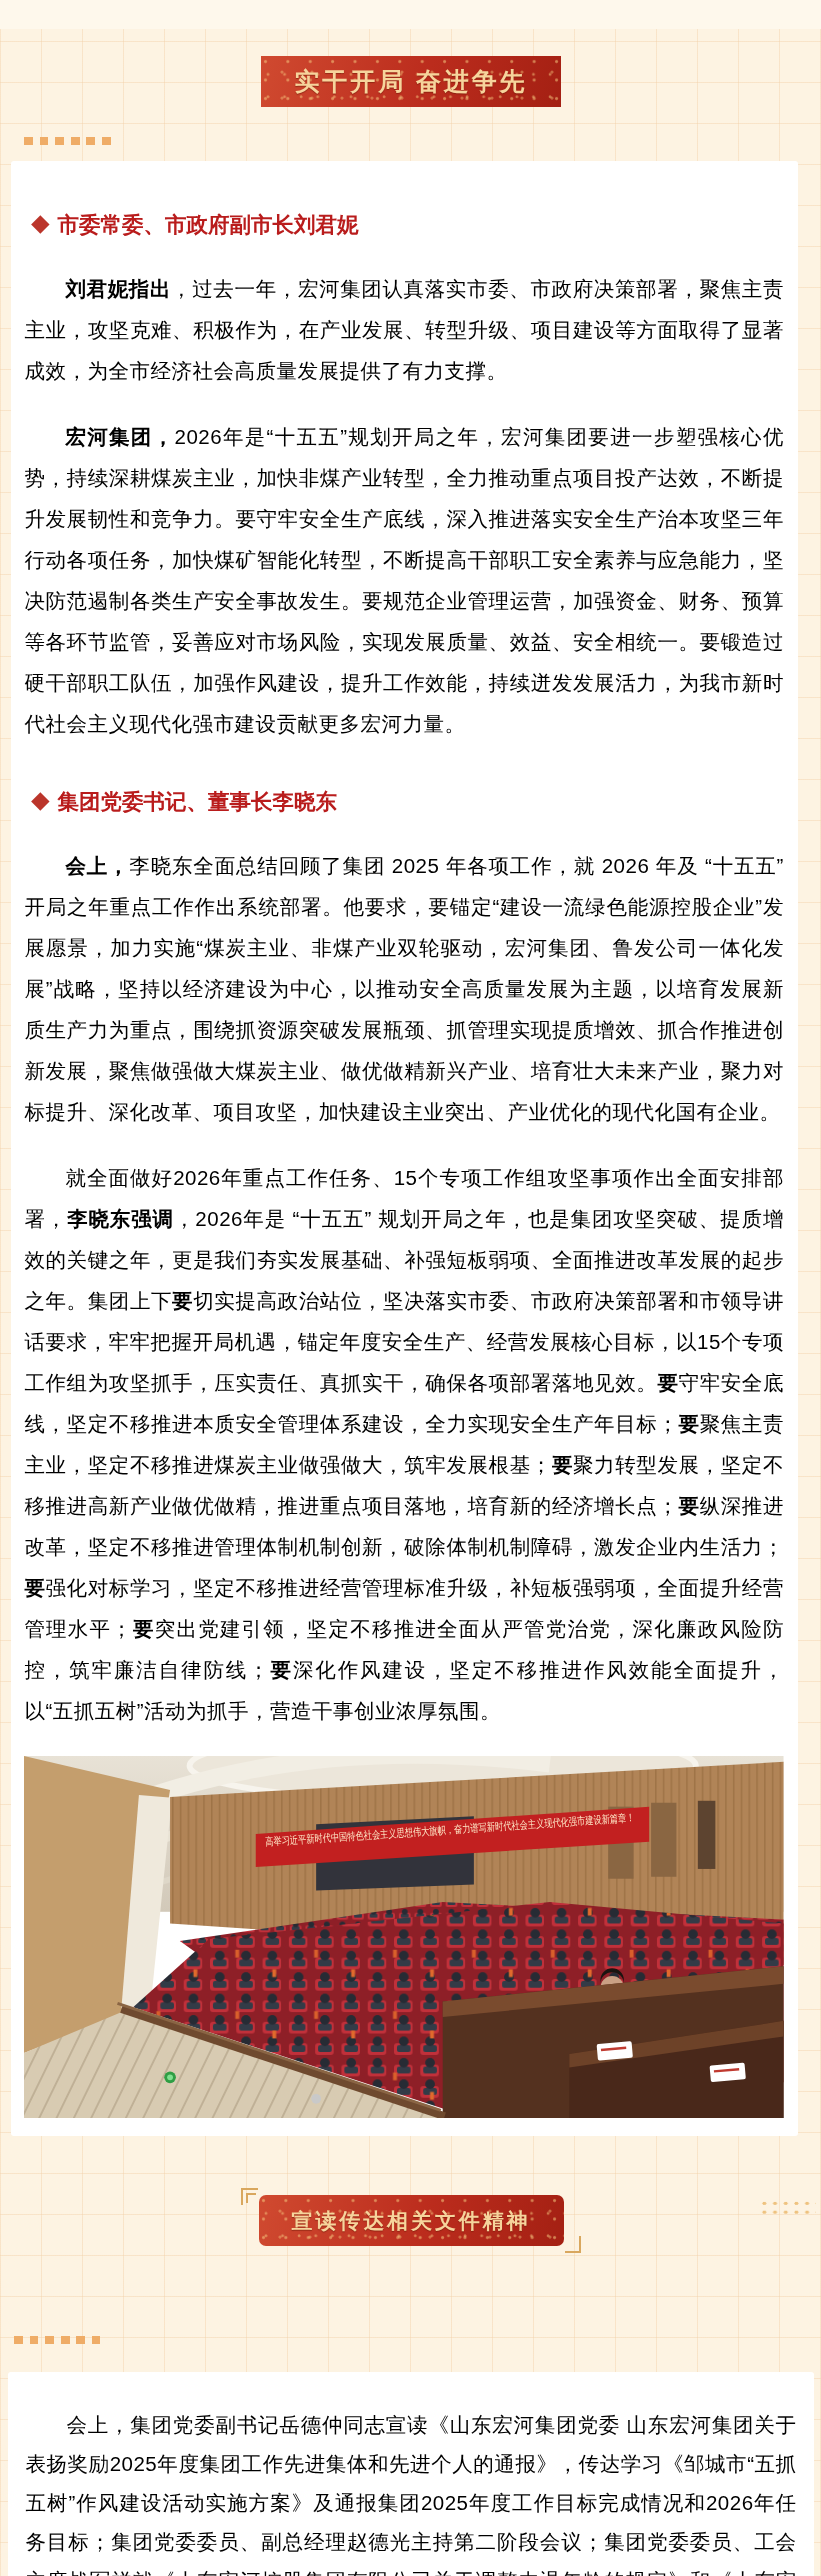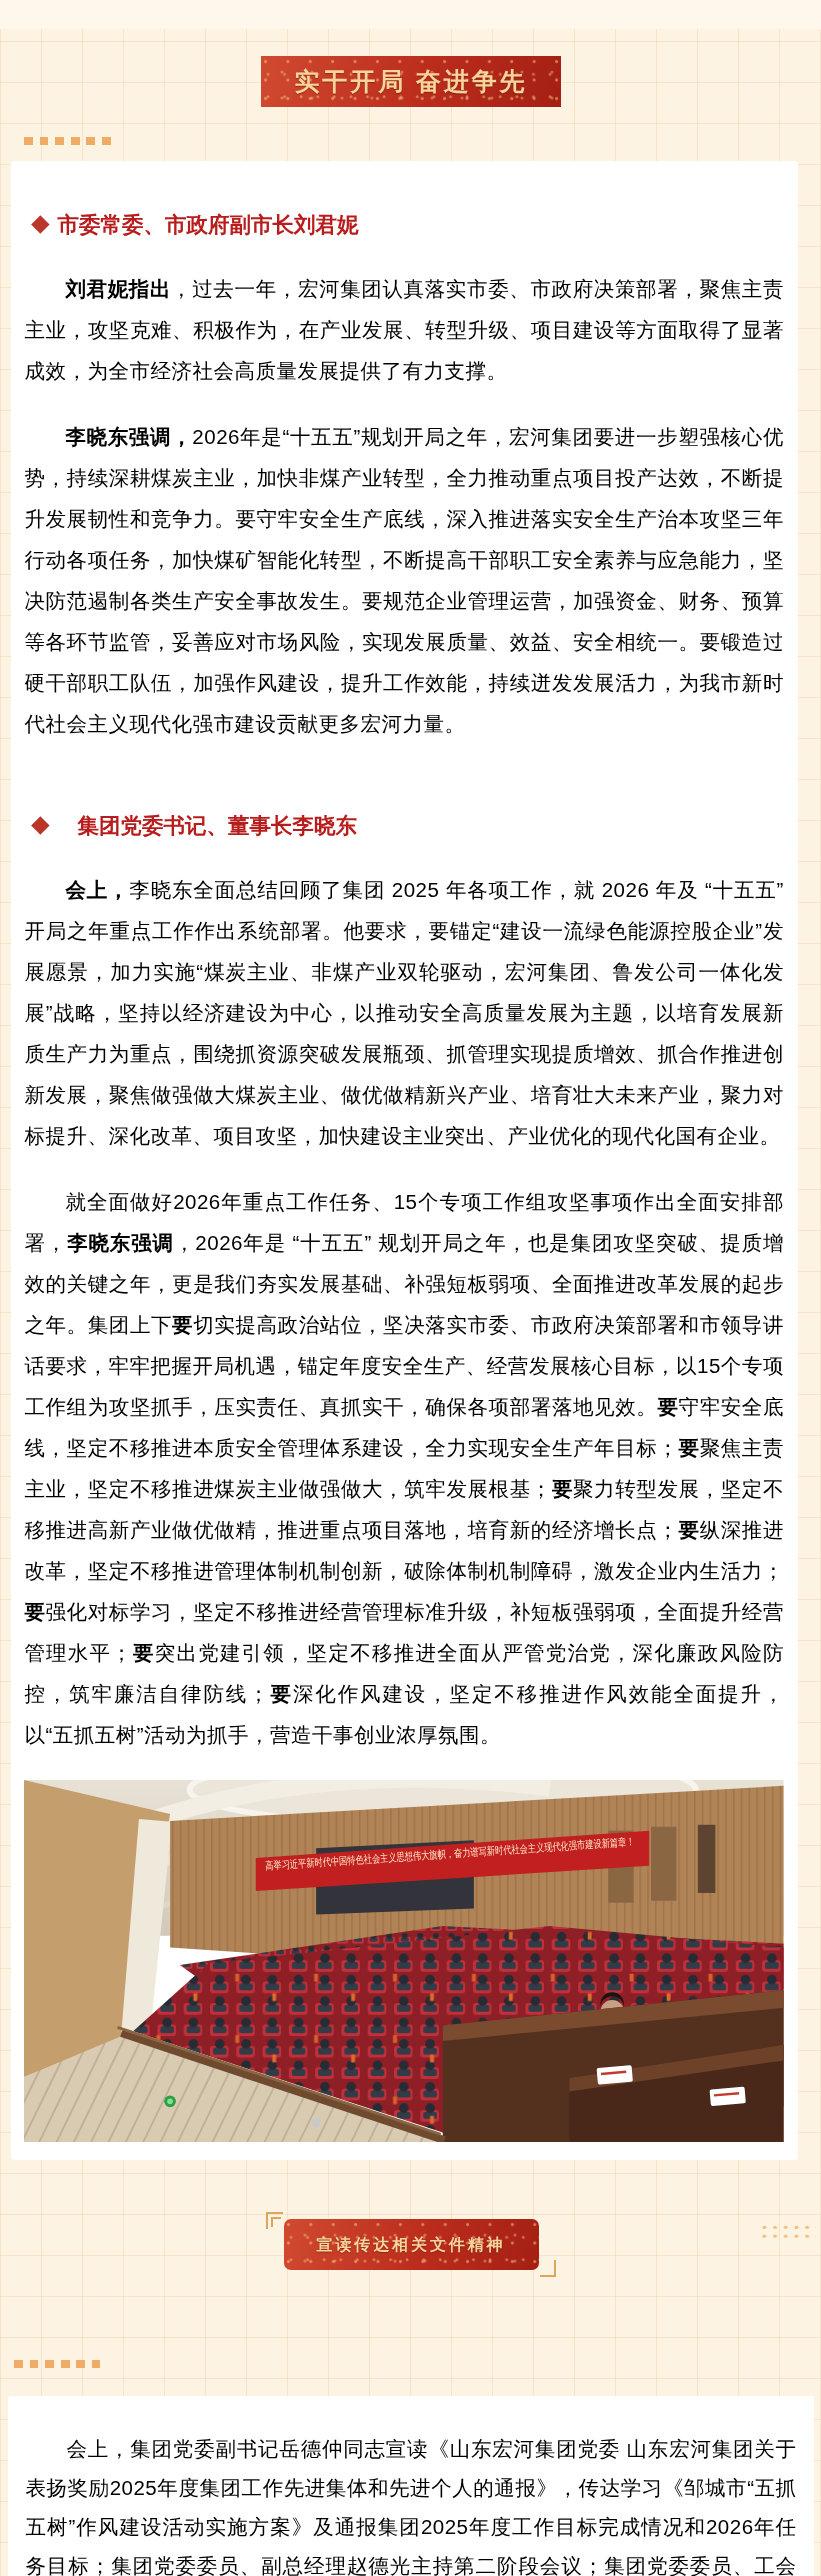--- a/index.html
+++ b/index.html
@@ -37,36 +37,36 @@
     font-size:25px;font-weight:700;letter-spacing:2.9px;
     text-shadow:0 1px 1px rgba(110,25,8,.55);
     background-image:
       radial-gradient(circle at 20% 30%, rgba(247,206,130,.55) 1px, transparent 2px),
       radial-gradient(circle at 70% 62%, rgba(247,206,130,.4) 1px, transparent 2px),
       radial-gradient(circle at 42% 82%, rgba(247,206,130,.5) 1px, transparent 1.8px),
       linear-gradient(105deg,#d04a30,#bb2c1d 55%,#a42013);
     background-size:22.4px 18.5px,30px 26px,16.6px 22.4px,100% 100%;
   }
   .banner.first{margin-top:56px;}
-  .banner.second{margin-top:59px;font-size:16px;border-radius:7px;}
+  .banner.second{margin-top:59px;font-size:21px;border-radius:7px;}
   .bracket{position:absolute;width:14.6px;height:14.6px;}
   .bracket.tl{left:-17.6px;top:-6.8px;border-left:2.9px solid #d9a75e;border-top:2.9px solid #d9a75e;}
   .bracket.tl:after{content:"";position:absolute;left:2.9px;top:2.9px;width:7.8px;height:7.8px;border-left:2px solid #d9a75e;border-top:2px solid #d9a75e;}
   .bracket.br{right:-17.6px;bottom:-6.8px;border-right:2.9px solid #d9a75e;border-bottom:2.9px solid #d9a75e;}
   
   .card{background:#ffffff;border-radius:2.9px;}
   .card1{margin:54px 24.4px 0 10.7px;padding:49px 13.7px 17.6px 13.7px;}
   .card2{margin:0 7.8px;padding:33px 17.6px 27px 17.6px;position:relative;}
   
   .sec-heading{
     display:flex;align-items:center;
     color:#b91c1c;font-size:21.5px;font-weight:700;
     margin:0 0 29px 7.8px;
   }
-  .sec-heading.h2{margin-top:67px;gap:20px;}
+  .sec-heading.h2{margin-top:43px;}
   .diamond{
     width:12.7px;height:12.7px;background:#bb352b;
     transform:rotate(45deg);margin:0 10.7px 0 2px;flex:0 0 auto;
   }
   .para{
     margin:0 0 25px 0;
     font-size:20.5px;line-height:41px;color:#000000;
     text-align:justify;text-indent:2em;
     letter-spacing:0.5px;
   }
@@ -91,21 +91,21 @@
 </div>
 
 <div class="card card1">
 
   <div class="sec-heading">
     <span class="diamond"></span>
     <span>市委常委、市政府副市长刘君妮</span>
   </div>
   <div>
       <p class="para"><span class="b">刘君妮指出</span><span>，过去一年，宏河集团认真落实市委、市政府决策部署，聚焦主责主业，攻坚克难、积极作为，在产业发展、转型升级、项目建设等方面取得了显著成效，为全市经济社会高质量发展提供了有力支撑。</span></p>
-      <p class="para"><span class="b">李晓东强调，</span><span>2026年是“十五五”规划开局之年，宏河集团要进一步塑强核心优势，持续深耕煤炭主业，加快非煤产业转型，全力推动重点项目投产达效，不断提升发展韧性和竞争力。要守牢安全生产底线，深入推进落实安全生产治本攻坚三年行动各项任务，加快煤矿智能化转型，不断提高干部职工安全素养与应急能力，坚决防范遏制各类生产安全事故发生。要规范企业管理运营，加强资金、财务、预算等各环节监管，妥善应对市场风险，实现发展质量、效益、安全相统一。要锻造过硬干部职工队伍，加强作风建设，提升工作效能，持续迸发发展活力，为我市新时代社会主义现代化强市建设贡献更多宏河力量。</span></p>
+      <p class="para"><span class="b">宏河集团，</span><span>2026年是“十五五”规划开局之年，宏河集团要进一步塑强核心优势，持续深耕煤炭主业，加快非煤产业转型，全力推动重点项目投产达效，不断提升发展韧性和竞争力。要守牢安全生产底线，深入推进落实安全生产治本攻坚三年行动各项任务，加快煤矿智能化转型，不断提高干部职工安全素养与应急能力，坚决防范遏制各类生产安全事故发生。要规范企业管理运营，加强资金、财务、预算等各环节监管，妥善应对市场风险，实现发展质量、效益、安全相统一。要锻造过硬干部职工队伍，加强作风建设，提升工作效能，持续迸发发展活力，为我市新时代社会主义现代化强市建设贡献更多宏河力量。</span></p>
     </div>
 
   <div class="sec-heading h2">
     <span class="diamond"></span>
     <span>集团党委书记、董事长李晓东</span>
   </div>
   <div>
       <p class="para"><span class="b">会上，</span><span>李晓东全面总结回顾了集团 2025 年各项工作，就 2026 年及 “十五五” 开局之年重点工作作出系统部署。他要求，要锚定“建设一流绿色能源控股企业”发展愿景，加力实施“煤炭主业、非煤产业双轮驱动，宏河集团、鲁发公司一体化发展”战略，坚持以经济建设为中心，以推动安全高质量发展为主题，以培育发展新质生产力为重点，围绕抓资源突破发展瓶颈、抓管理实现提质增效、抓合作推进创新发展，聚焦做强做大煤炭主业、做优做精新兴产业、培育壮大未来产业，聚力对标提升、深化改革、项目攻坚，加快建设主业突出、产业优化的现代化国有企业。</span></p>
       <p class="para"><span>就全面做好2026年重点工作任务、15个专项工作组攻坚事项作出全面安排部署，</span><span class="b">李晓东强调</span><span>，2026年是 “十五五” 规划开局之年，也是集团攻坚突破、提质增效的关键之年，更是我们夯实发展基础、补强短板弱项、全面推进改革发展的起步之年。集团上下</span><span class="b">要</span><span>切实提高政治站位，坚决落实市委、市政府决策部署和市领导讲话要求，牢牢把握开局机遇，锚定年度安全生产、经营发展核心目标，以15个专项工作组为攻坚抓手，压实责任、真抓实干，确保各项部署落地见效。</span><span class="b">要</span><span>守牢安全底线，坚定不移推进本质安全管理体系建设，全力实现安全生产年目标；</span><span class="b">要</span><span>聚焦主责主业，坚定不移推进煤炭主业做强做大，筑牢发展根基；</span><span class="b">要</span><span>聚力转型发展，坚定不移推进高新产业做优做精，推进重点项目落地，培育新的经济增长点；</span><span class="b">要</span><span>纵深推进改革，坚定不移推进管理体制机制创新，破除体制机制障碍，激发企业内生活力；</span><span class="b">要</span><span>强化对标学习，坚定不移推进经营管理标准升级，补短板强弱项，全面提升经营管理水平；</span><span class="b">要</span><span>突出党建引领，坚定不移推进全面从严管党治党，深化廉政风险防控，筑牢廉洁自律防线；</span><span class="b">要</span><span>深化作风建设，坚定不移推进作风效能全面提升，以“五抓五树”活动为抓手，营造干事创业浓厚氛围。</span></p>
     </div>

